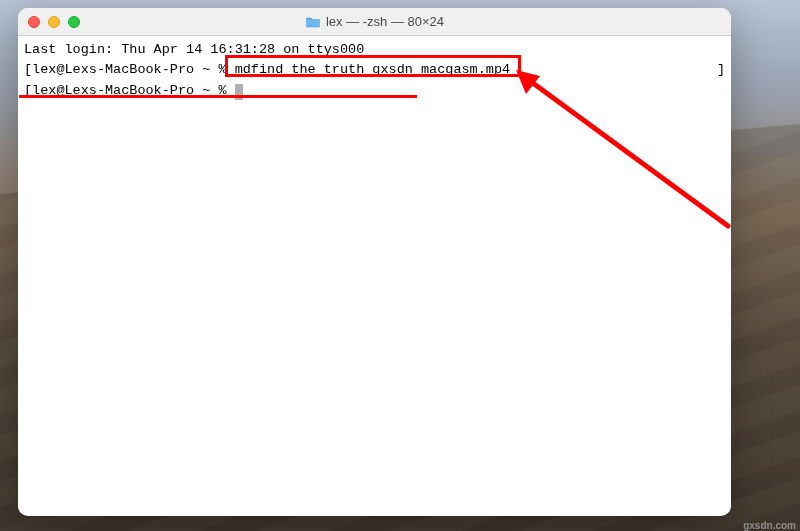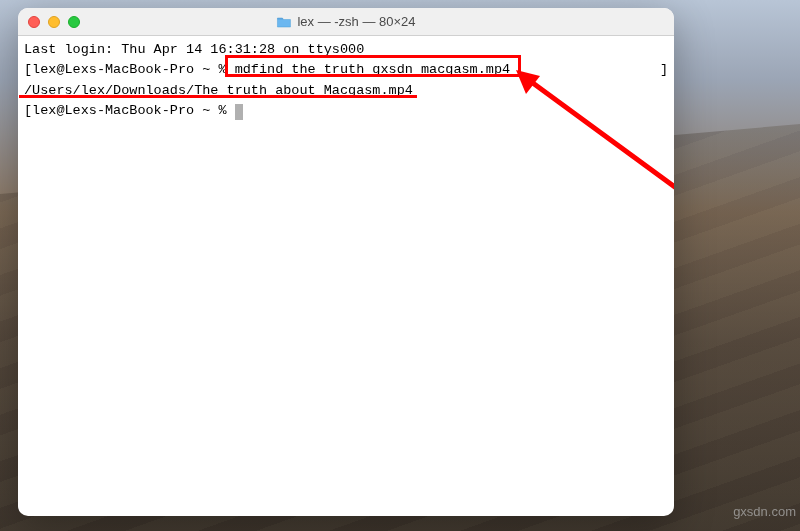--- a/index.html
+++ b/index.html
@@ -36,21 +36,21 @@
         rgba(60,50,40,0.3) 20px,
         rgba(80,70,55,0.3) 20px,
         rgba(80,70,55,0.3) 45px
       );
       transform: skewY(-5deg);
     }
     .terminal-window {
       position: absolute;
       top: 8px;
       left: 18px;
-      width: 656px;
+      width: 713px;
       height: 508px;
       background: #ffffff;
       border-radius: 10px;
       box-shadow: 0 10px 40px rgba(0,0,0,0.3);
       overflow: hidden;
     }
     .titlebar {
       height: 28px;
       background: #f0f0f0;
       border-bottom: 1px solid #d0d0d0;
@@ -116,25 +116,26 @@
       height: 3px;
       background: #ff0000;
       pointer-events: none;
     }
     .annotation-arrow {
       position: absolute;
       pointer-events: none;
     }
     .watermark {
       position: absolute;
-      bottom: 12px;
+      bottom: 0;
       right: 4px;
-      font-size: 13px;
+      font-size: 10px;
       color: rgba(180,180,180,0.7);
       font-family: sans-serif;
+      font-weight: bold;
     }
   </style>
 </head>
 <body>
 
 <div class="desktop-bg"></div>
 
 <div class="terminal-window">
   <div class="titlebar">
     <div class="traffic-lights">
@@ -148,21 +149,20 @@
           <path d="M1 2 L6 2 L7 3.5 L14 3.5 L14 11 L1 11 Z" fill="#6bb7f0" stroke="#4a9ed6" stroke-width="0.5"></path>
           <path d="M1 2 L6 2 L7 3.5 L1 3.5 Z" fill="#5ba3dc"></path>
         </svg>
       </span>
       <span>lex — -zsh — 80×24</span>
     </div>
   </div>
   <div class="terminal-content">
     <div class="terminal-line"><span>Last login: Thu Apr 14 16:31:28 on ttys000</span></div>
     <div class="terminal-line"><span>[lex@Lexs-MacBook-Pro ~ % </span><span>mdfind the truth gxsdn macgasm.mp4</span><span style="float:right">]</span></div>
-    <div class="terminal-line"><span>/Users/lex/Downloads/The truth about Macgasm.mp4</span></div>
     <div class="terminal-line"><span>[lex@Lexs-MacBook-Pro ~ % </span><span class="cursor-block"></span></div>
 
     <div class="annotation-box" style="top:19px; left:207px; width:296px; height:22px;"></div>
     <div class="annotation-underline" style="top:59px; left:1px; width:398px;"></div>
     <svg class="annotation-arrow" style="top:30px; left:490px; width:230px; height:170px;">
       <line x1="220" y1="160" x2="18" y2="12" stroke="#ff0000" stroke-width="5" stroke-linecap="round"></line>
       <polygon points="8,4 32,10 18,28" fill="#ff0000"></polygon>
     </svg>
   </div>
 </div>

